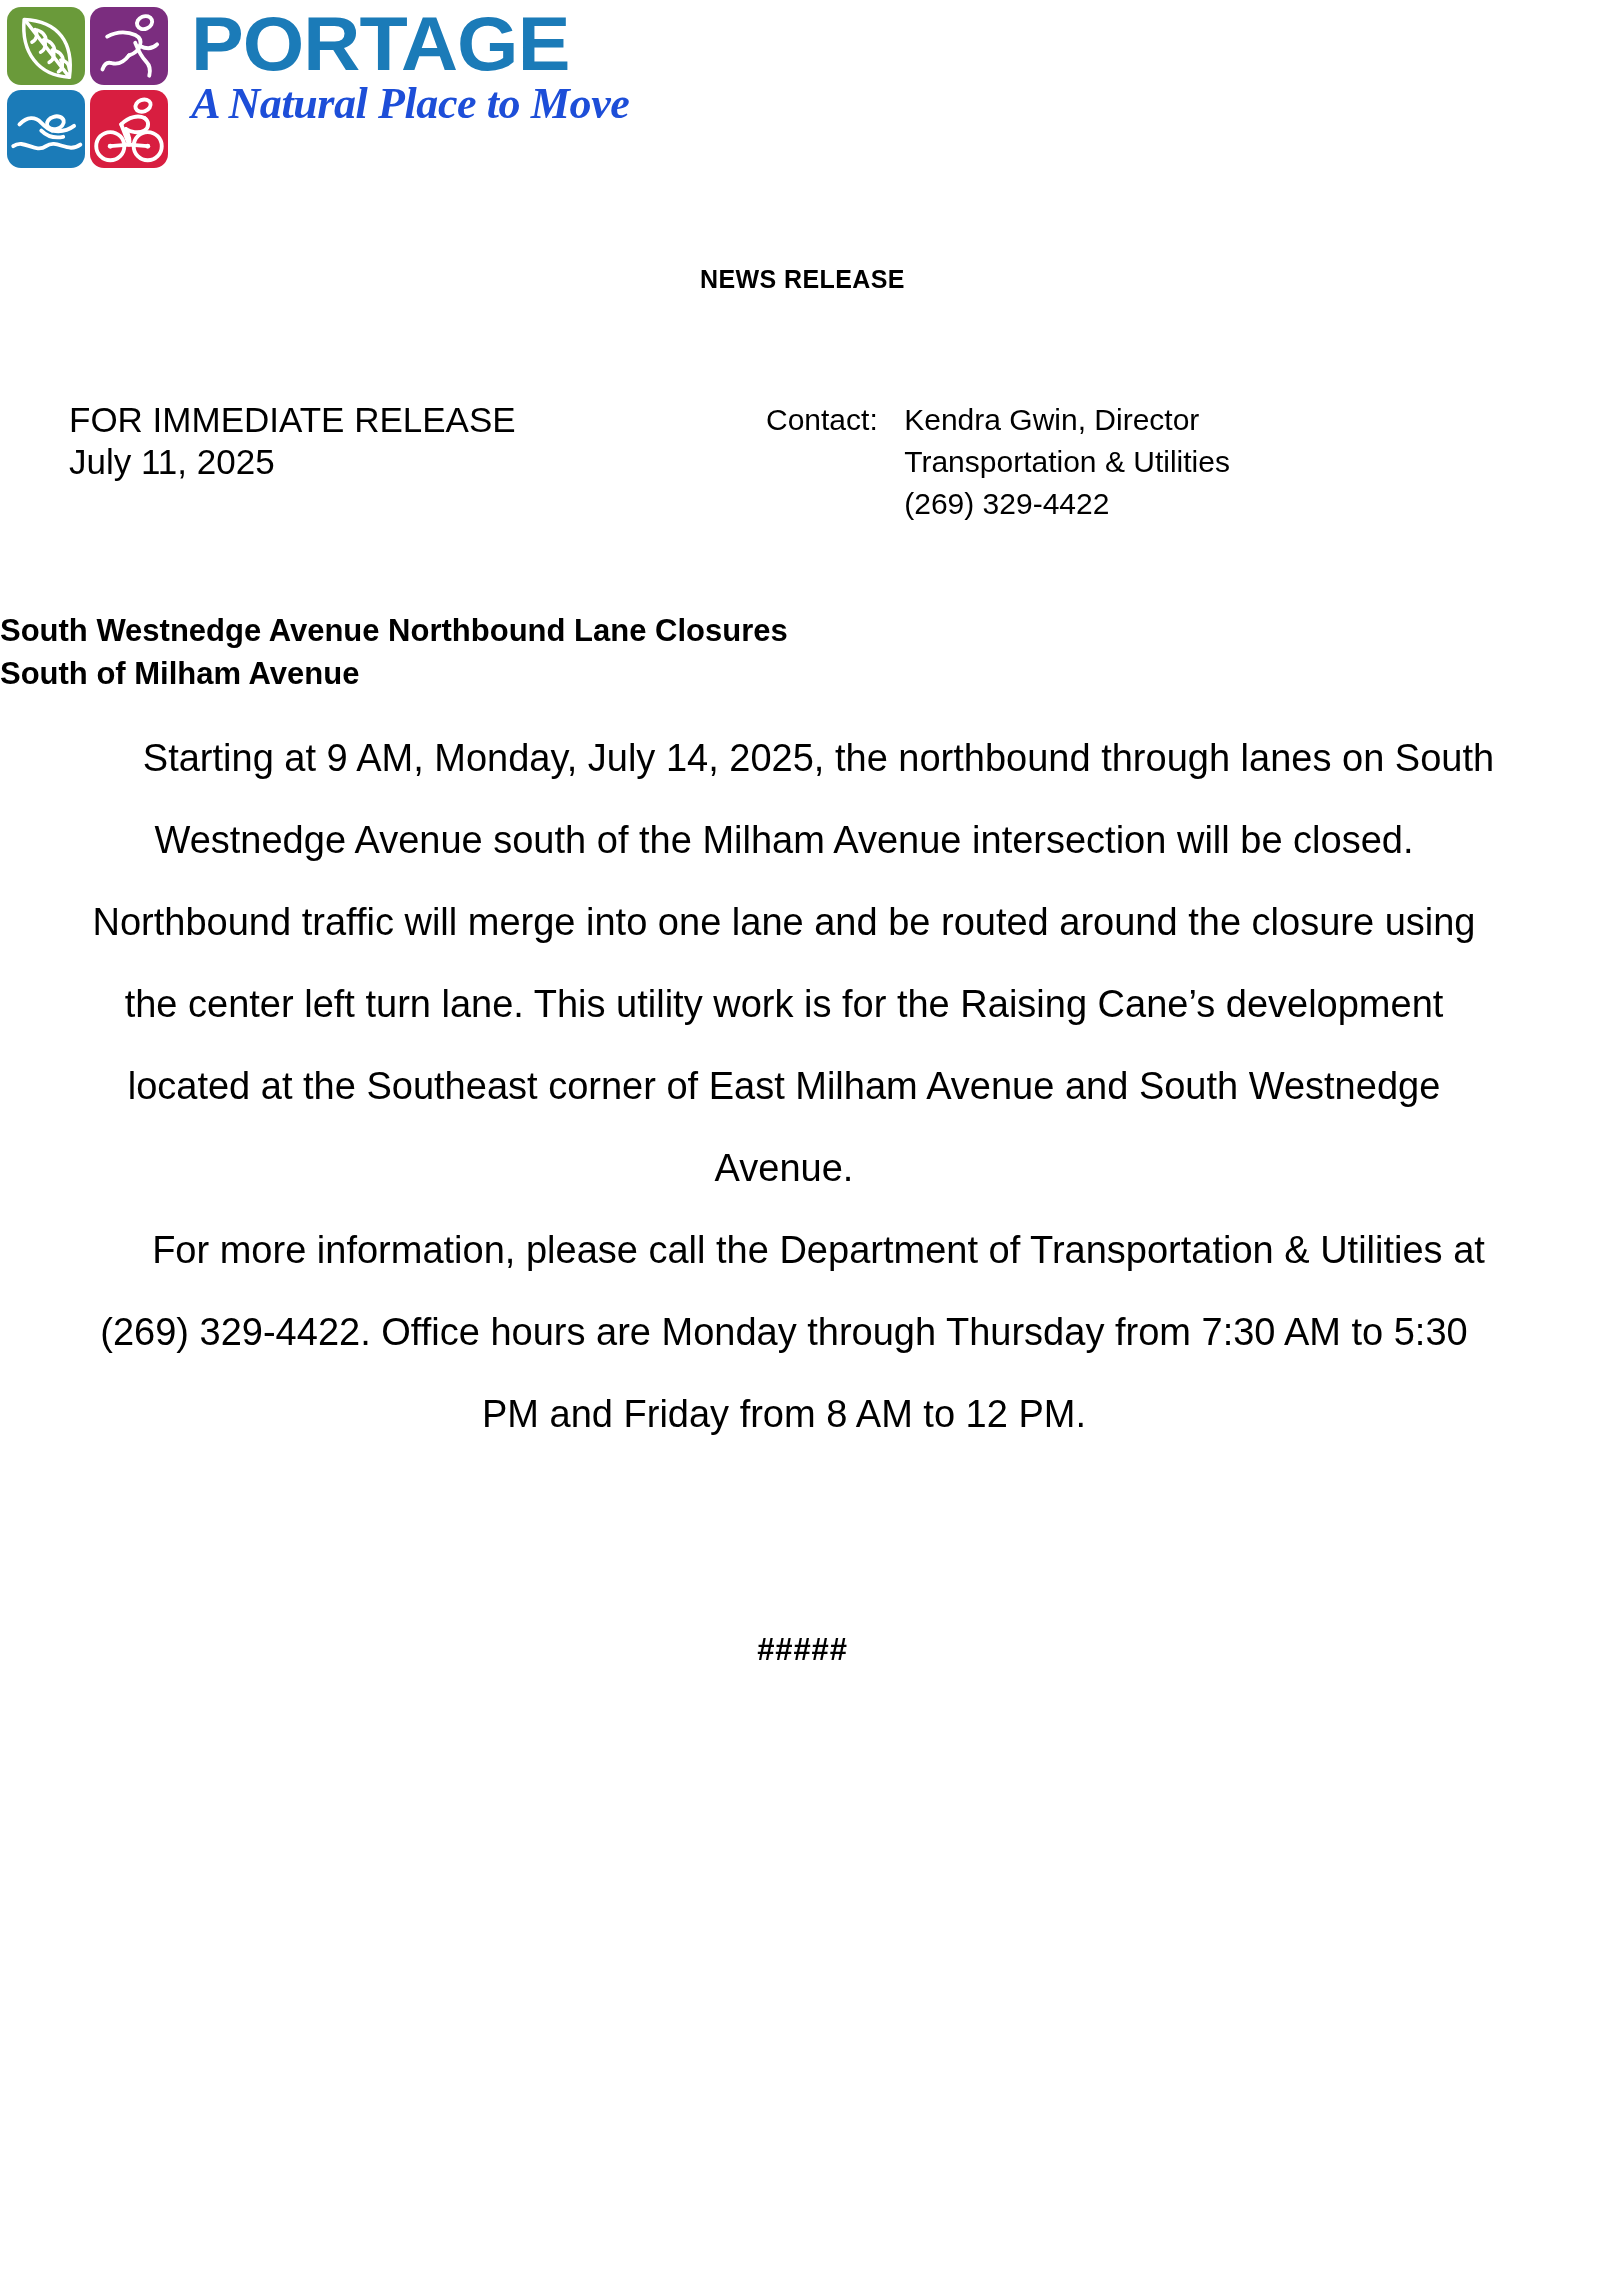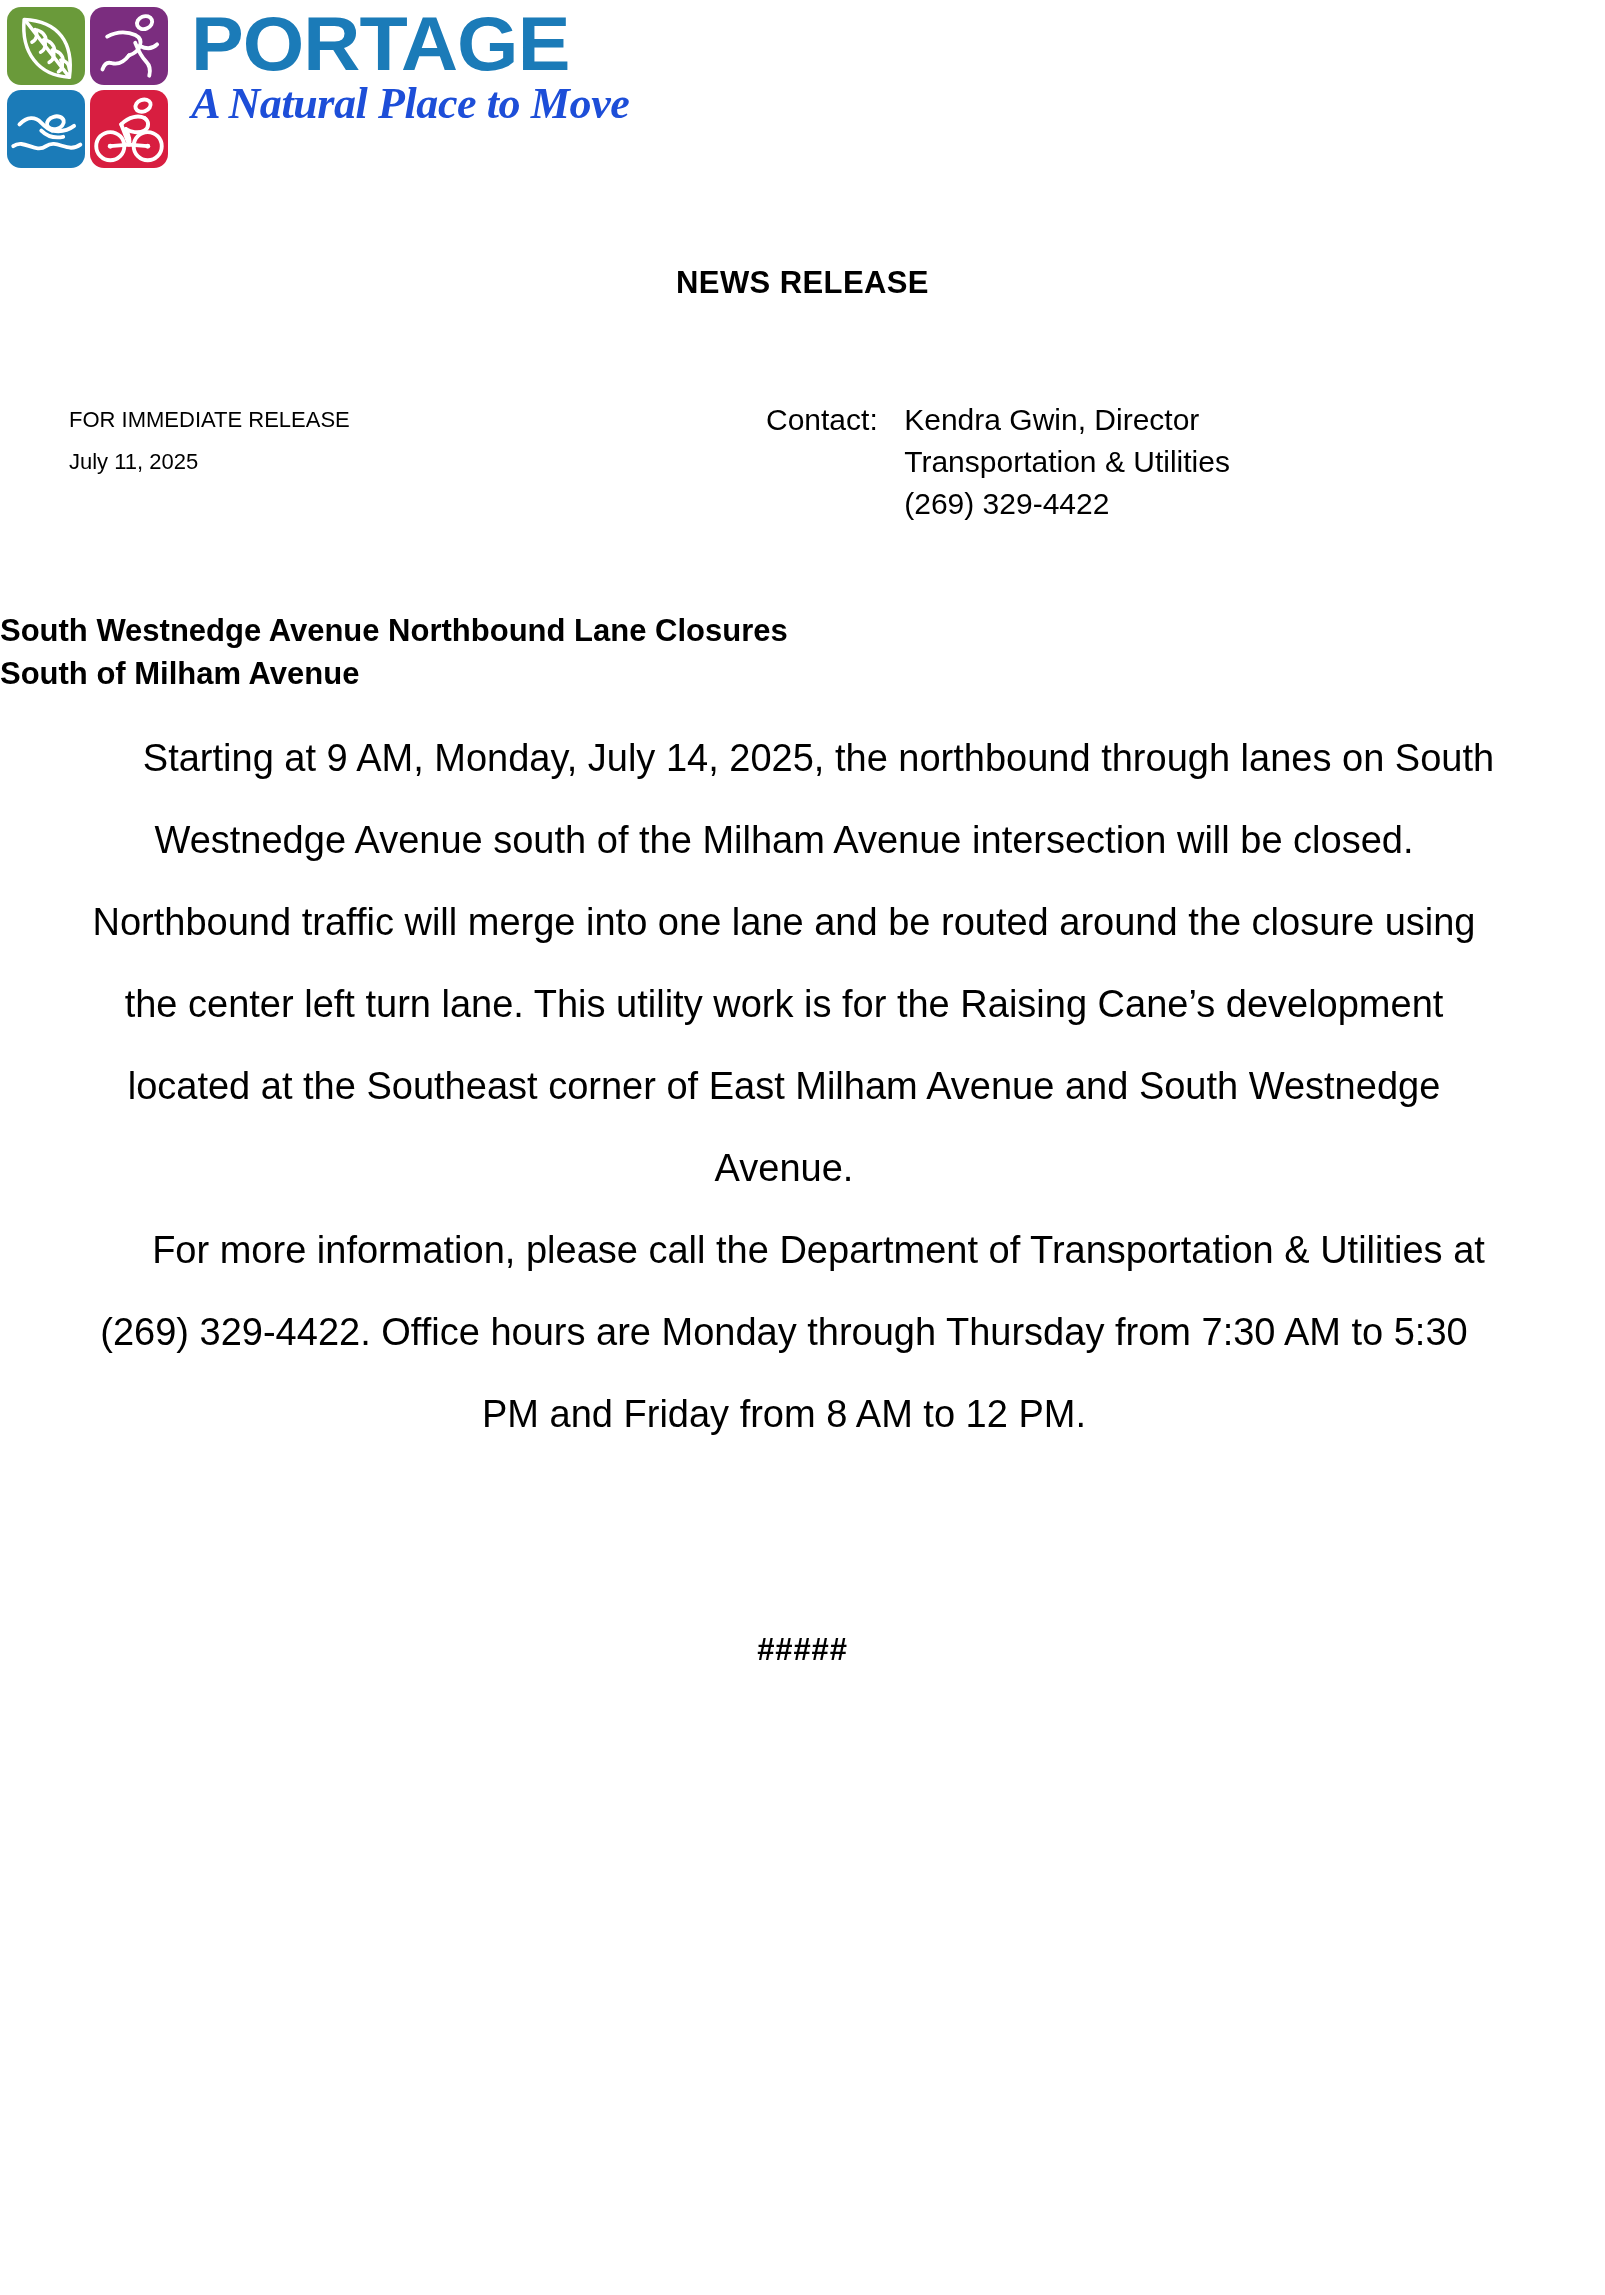--- a/index.html
+++ b/index.html
@@ -82,37 +82,37 @@
     top: 0;
     width: 1605px;
   }
 
   .news-release-title {
     position: absolute;
     left: 0;
     top: 265px;
     width: 1605px;
     text-align: center;
-    font-size: 31px;
+    font-size: 25px;
     font-weight: bold;
     letter-spacing: 0.4px;
   }
 
   .meta-row {
     position: absolute;
     left: 69px;
     top: 399px;
     width: 1483px;
     display: flex;
     align-items: flex-start;
   }
   .meta-left {
     width: 697px;
     flex: 0 0 697px;
-    font-size: 22px;
+    font-size: 35px;
     line-height: 42px;
   }
   .meta-left div { white-space: nowrap; }
 
   .meta-right {
     flex: 1 1 auto;
     display: flex;
     align-items: flex-start;
     font-size: 30px;
     line-height: 42px;

